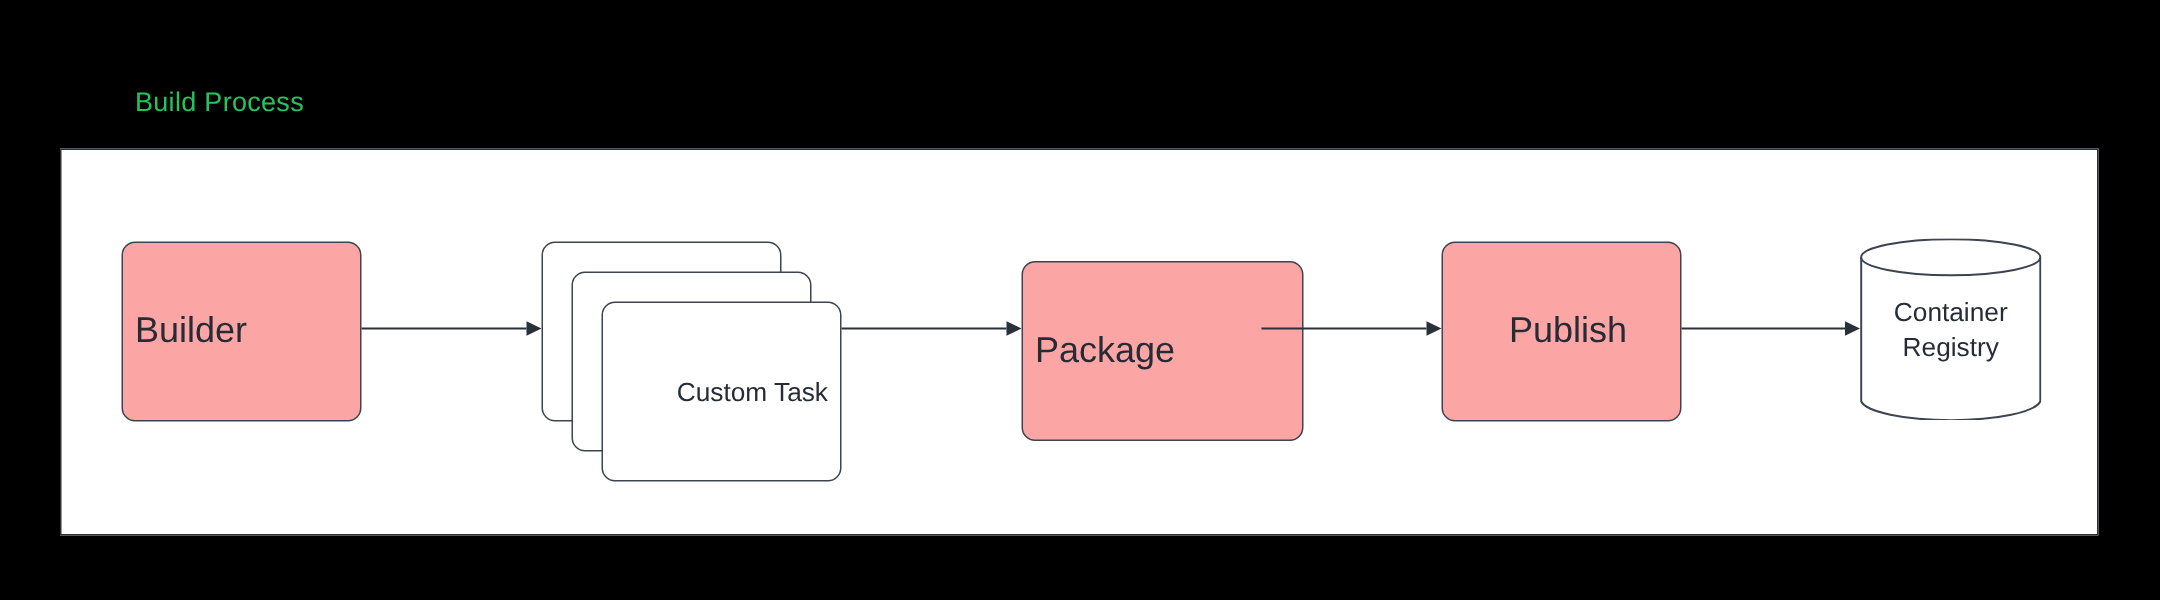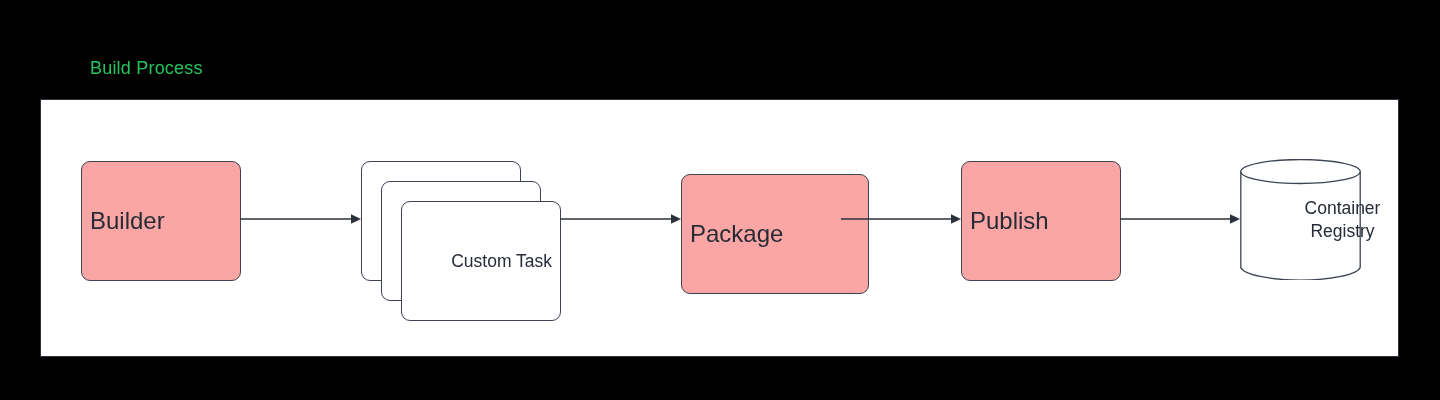--- a/index.html
+++ b/index.html
@@ -100,21 +100,20 @@
     height: 121px;
     display: flex;
     align-items: center;
     justify-content: center;
     text-align: center;
     color: #262c35;
     font-size: 17.5px;
     line-height: 23px;
     white-space: pre-line;
     pointer-events: none;
-    padding-left: 42px;
   }
   
   .edge {
     position: absolute;
     height: 12px;
     z-index: 1;
   }
   .edge svg { display: block; overflow: visible; }
 </style>
 </head>
@@ -158,21 +157,21 @@
       <span class="node-label">Package</span>
     </div>
 
     <div class="edge" style="left:800px; top:113px; width:120px;">
       <svg width="120" height="12" viewBox="0 0 120 12">
         <line x1="0" y1="6" x2="110" y2="6" stroke="#2b313b" stroke-width="1.3"></line>
         <path d="M110,1.2 L120,6 L110,10.8 Z" fill="#2b313b"></path>
       </svg>
     </div>
 
-    <div class="node" style="left:920px; top:61px; width:160px; height:120px;">
+    <div class="node" style="left:920px; top:61px; width:160px; height:120px;padding-left:36px;">
       <span class="node-label">Publish</span>
     </div>
 
     <div class="edge" style="left:1080px; top:113px; width:119px;">
       <svg width="119" height="12" viewBox="0 0 119 12">
         <line x1="0" y1="6" x2="109" y2="6" stroke="#2b313b" stroke-width="1.3"></line>
         <path d="M109,1.2 L119,6 L109,10.8 Z" fill="#2b313b"></path>
       </svg>
     </div>
 

